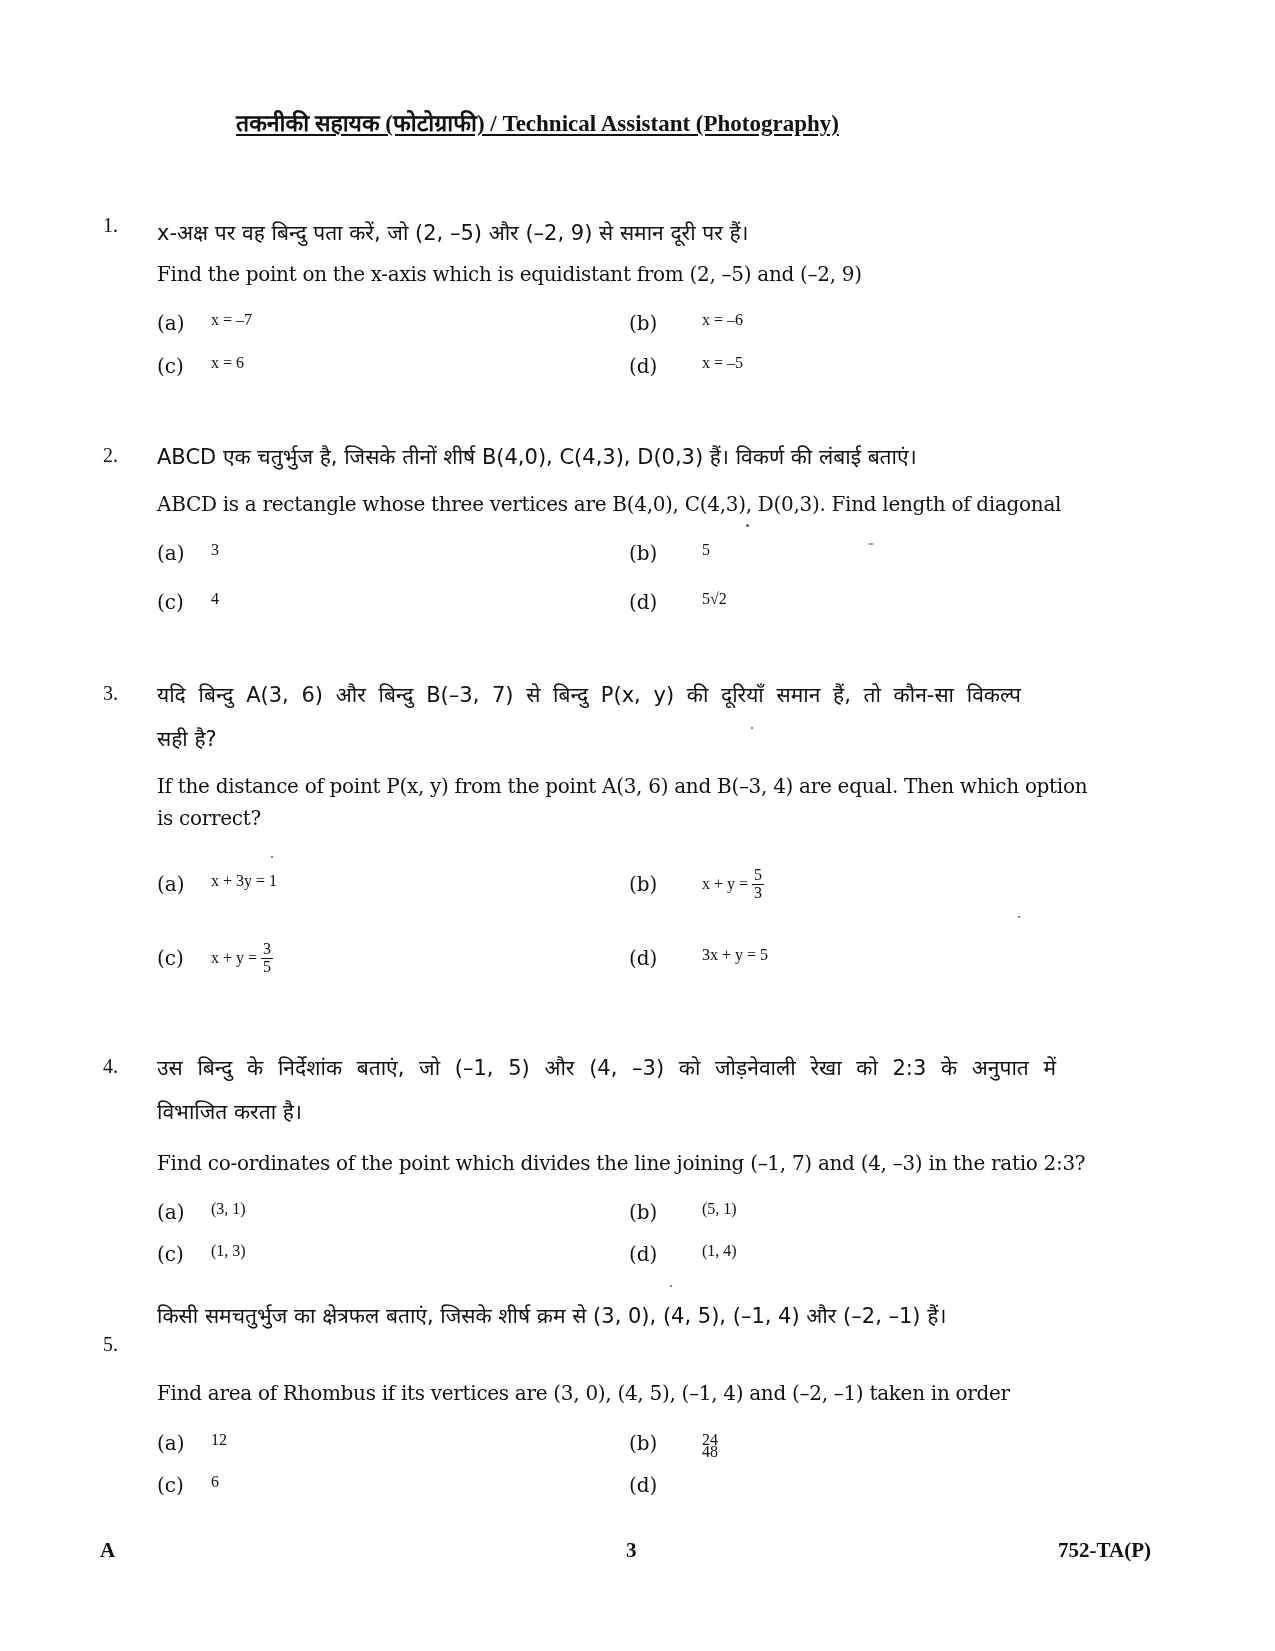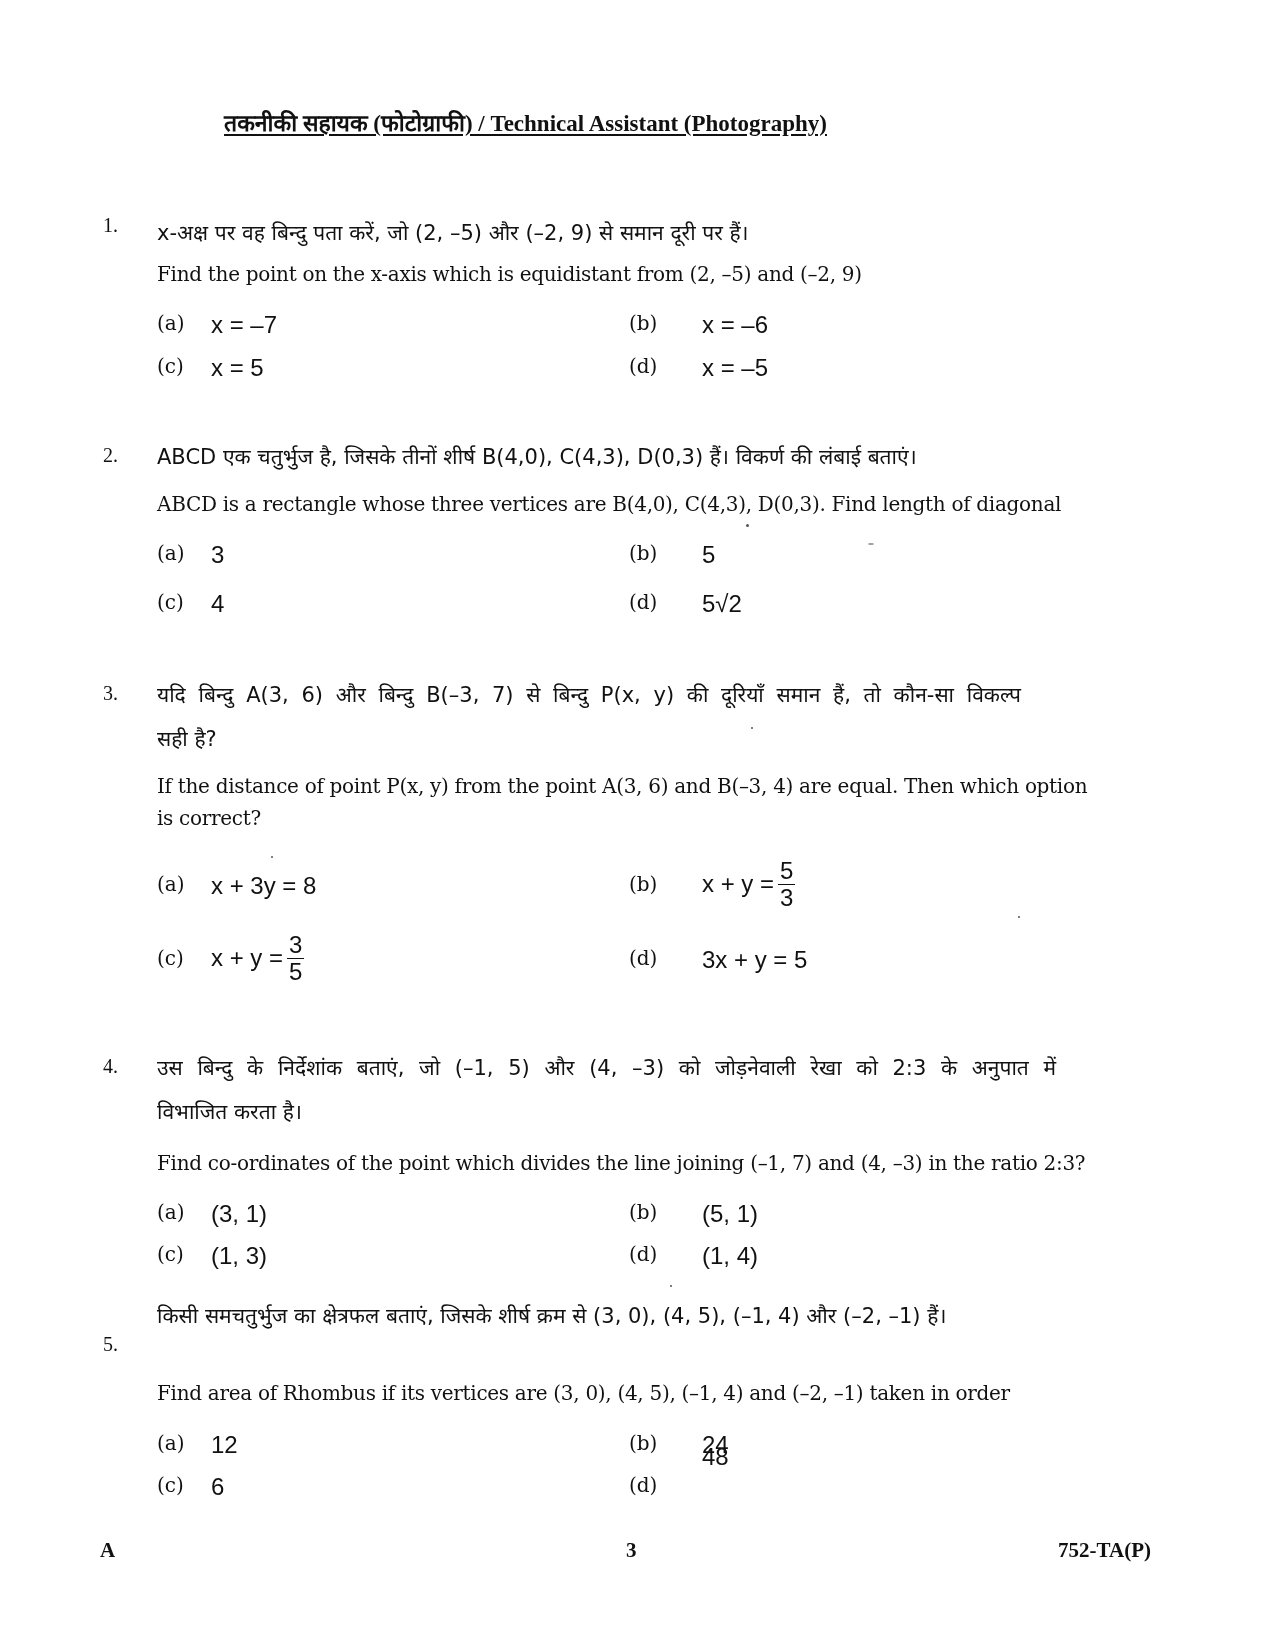--- a/index.html
+++ b/index.html
@@ -1,26 +1,26 @@
 <!DOCTYPE html>
 <html><head>
 <meta charset="utf-8">
 <style>
   html, body { margin: 0; padding: 0; background: #ffffff; }
   body { width: 1275px; height: 1651px; position: relative; overflow: hidden;
          font-family: "DejaVu Serif", "Liberation Serif", serif; color: #111; }
   .abs { position: absolute; white-space: nowrap; }
-  .title { left: 0; width: 1051px; top: 106px; text-align: center;
+  .title { left: 12px; width: 1051px; top: 106px; text-align: center;
            font-family: "Liberation Serif", serif; font-weight: bold; font-size: 23px;
            text-decoration: underline; text-underline-offset: 3px; }
   .qnum { left: 103px; font-size: 20px; font-family: "Liberation Serif", serif; }
   .hi { left: 157px; font-size: 21px; font-family: "DejaVu Sans", sans-serif; }
   .en { left: 157px; font-size: 20px; font-family: "DejaVu Serif", serif; letter-spacing: -0.3px; }
   .opt-label { font-size: 20px; font-family: "DejaVu Serif", serif; }
-  .opt-val { font-size: 24px; font-family: Liberation Sans, sans-serif; text-align: center; }
+  .opt-val { font-size: 16px; font-family: Liberation Serif, serif; text-align: center; }
   .col-a-label { left: 157px; }
   .col-a-val { left: 211px; }
   .col-b-label { left: 629px; }
   .col-b-val { left: 702px; }
   .frac { display: inline-flex; flex-direction: column; align-items: center; vertical-align: middle;
           line-height: 1.05; margin-left: 4px; }
   .frac .num { border-bottom: 1.5px solid #111; padding: 0 2px; }
   .frac .den { padding: 0 2px; }
   .footer { font-family: "Liberation Serif", serif; font-weight: bold; font-size: 21px; top: 1538px; }
   .footer-left { left: 100px; }
@@ -35,21 +35,21 @@
 
 <div>
   <div class="abs qnum" style="top:214px">1.</div>
   <div class="abs hi" style="top:218px">x-अक्ष पर वह बिन्दु पता करें, जो (2, –5) और (–2, 9) से समान दूरी पर हैं।</div>
   <div class="abs en" style="top:262px">Find the point on the x-axis which is equidistant from (2, –5) and (–2, 9)</div>
   <div class="abs opt-label col-a-label" style="top:311px">(a)</div>
   <div class="abs opt-val col-a-val" style="top:311px">x = –7</div>
   <div class="abs opt-label col-b-label" style="top:311px">(b)</div>
   <div class="abs opt-val col-b-val" style="top:311px">x = –6</div>
   <div class="abs opt-label col-a-label" style="top:354px">(c)</div>
-  <div class="abs opt-val col-a-val" style="top:354px">x = 5</div>
+  <div class="abs opt-val col-a-val" style="top:354px">x = 6</div>
   <div class="abs opt-label col-b-label" style="top:354px">(d)</div>
   <div class="abs opt-val col-b-val" style="top:354px">x =  –5</div>
 </div>
 
 <div>
   <div class="abs qnum" style="top:444px">2.</div>
   <div class="abs hi" style="top:442px">ABCD एक चतुर्भुज है, जिसके तीनों शीर्ष B(4,0), C(4,3), D(0,3) हैं। विकर्ण की लंबाई बताएं।</div>
   <div class="abs en" style="top:492px">ABCD is a rectangle whose three vertices are B(4,0), C(4,3), D(0,3).  Find length of diagonal</div>
   <div class="abs opt-label col-a-label" style="top:541px">(a)</div>
   <div class="abs opt-val col-a-val" style="top:541px">3</div>
@@ -62,21 +62,21 @@
 </div>
 
 <div>
   <div class="abs qnum" style="top:682px">3.</div>
   <div class="abs hi" style="top:680px; word-spacing:6px">यदि बिन्दु A(3, 6) और बिन्दु B(–3, 7) से बिन्दु P(x, y) की दूरियाँ समान हैं, तो कौन-सा विकल्प</div>
   <div class="abs hi" style="top:724px">सही है?</div>
   <div class="abs en" style="top:774px">If the distance of point P(x, y) from the point A(3, 6) and B(–3, 4) are equal.  Then which option</div>
   <div class="abs en" style="top:806px">is correct?</div>
 
   <div class="abs opt-label col-a-label" style="top:872px">(a)</div>
-  <div class="abs opt-val col-a-val" style="top:872px">x + 3y = 8</div>
+  <div class="abs opt-val col-a-val" style="top:872px">x + 3y = 1</div>
 
   <div class="abs opt-label col-b-label" style="top:872px">(b)</div>
   <div class="abs opt-val col-b-val" style="top:854px; display:flex; align-items:center; height:60px">
     <span>x + y =</span>
     <span class="frac">
       <span class="num">5</span>
       <span class="den">3</span>
     </span>
   </div>
 

